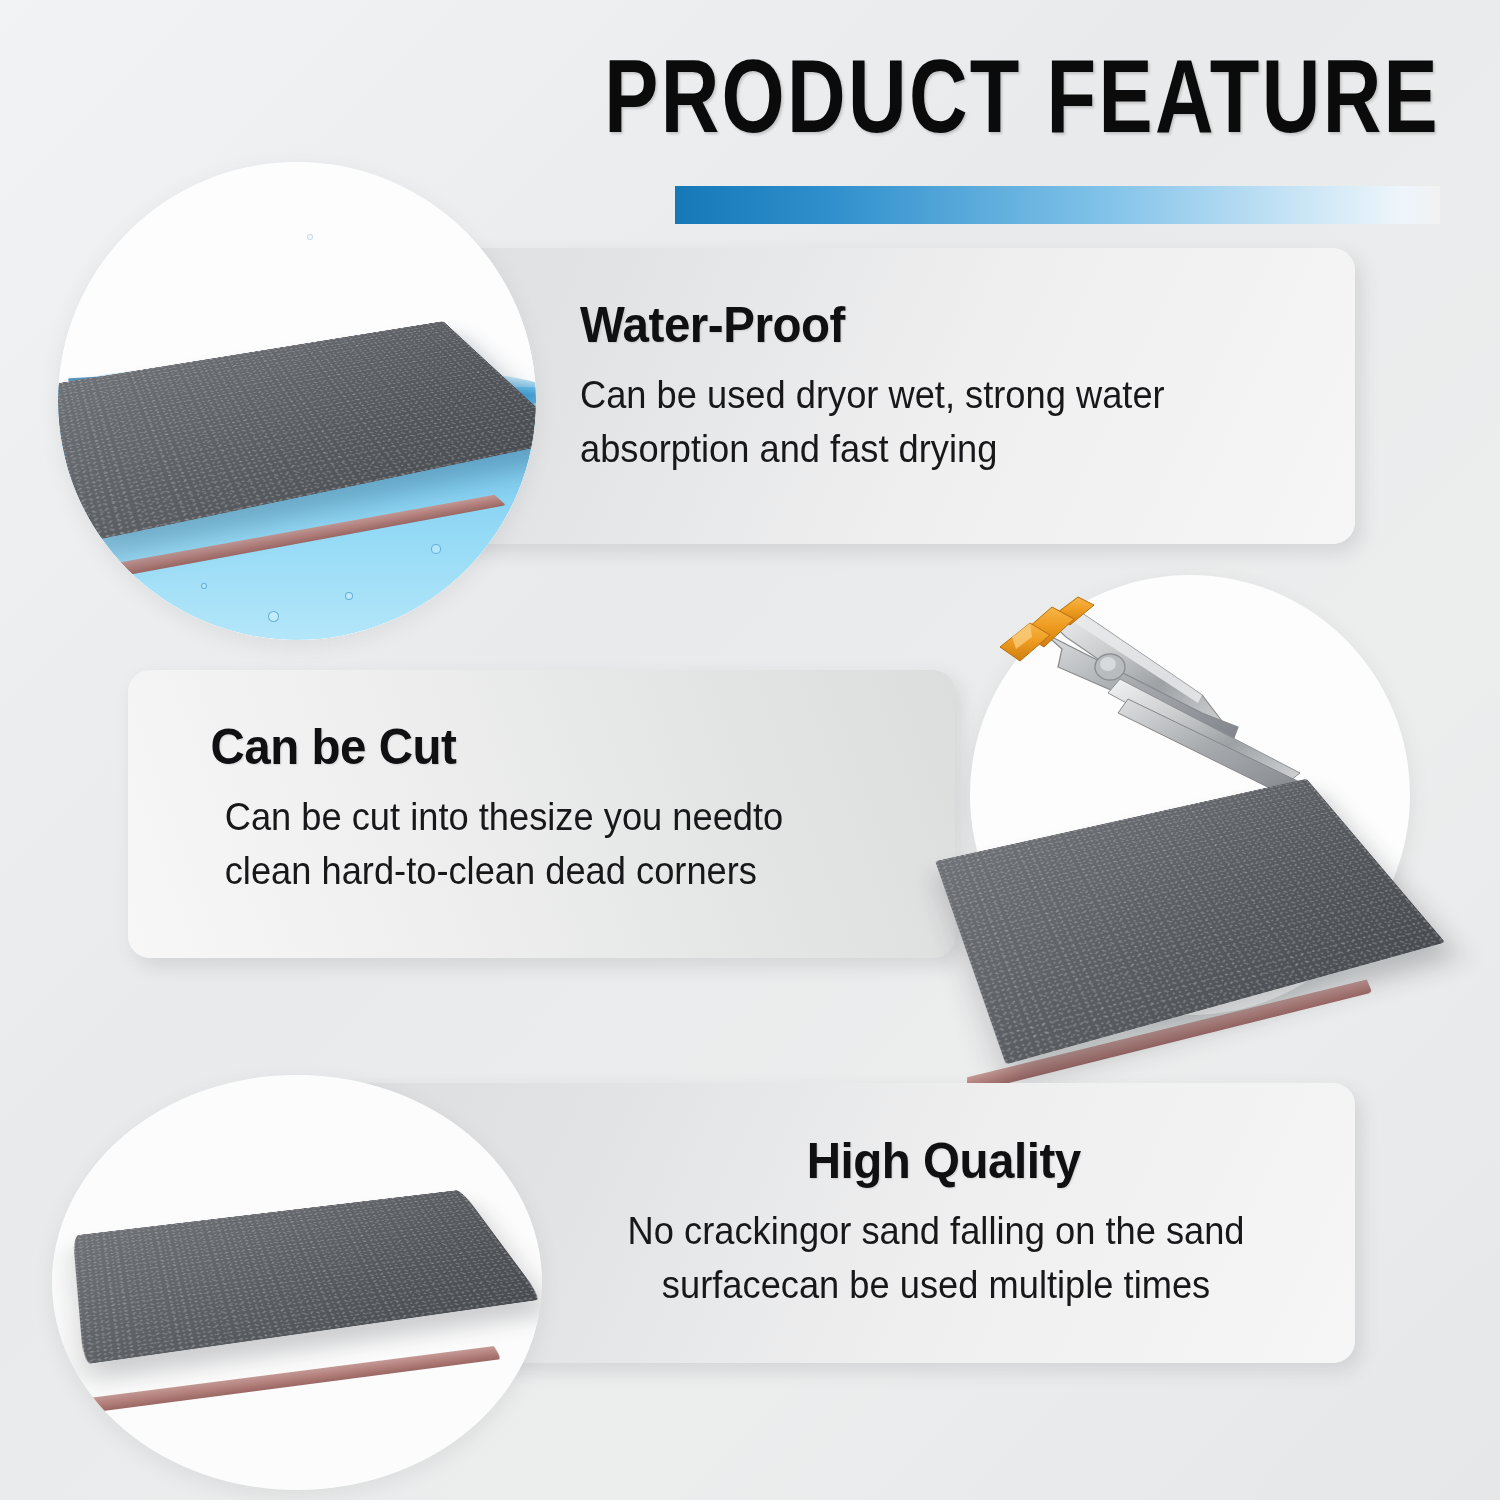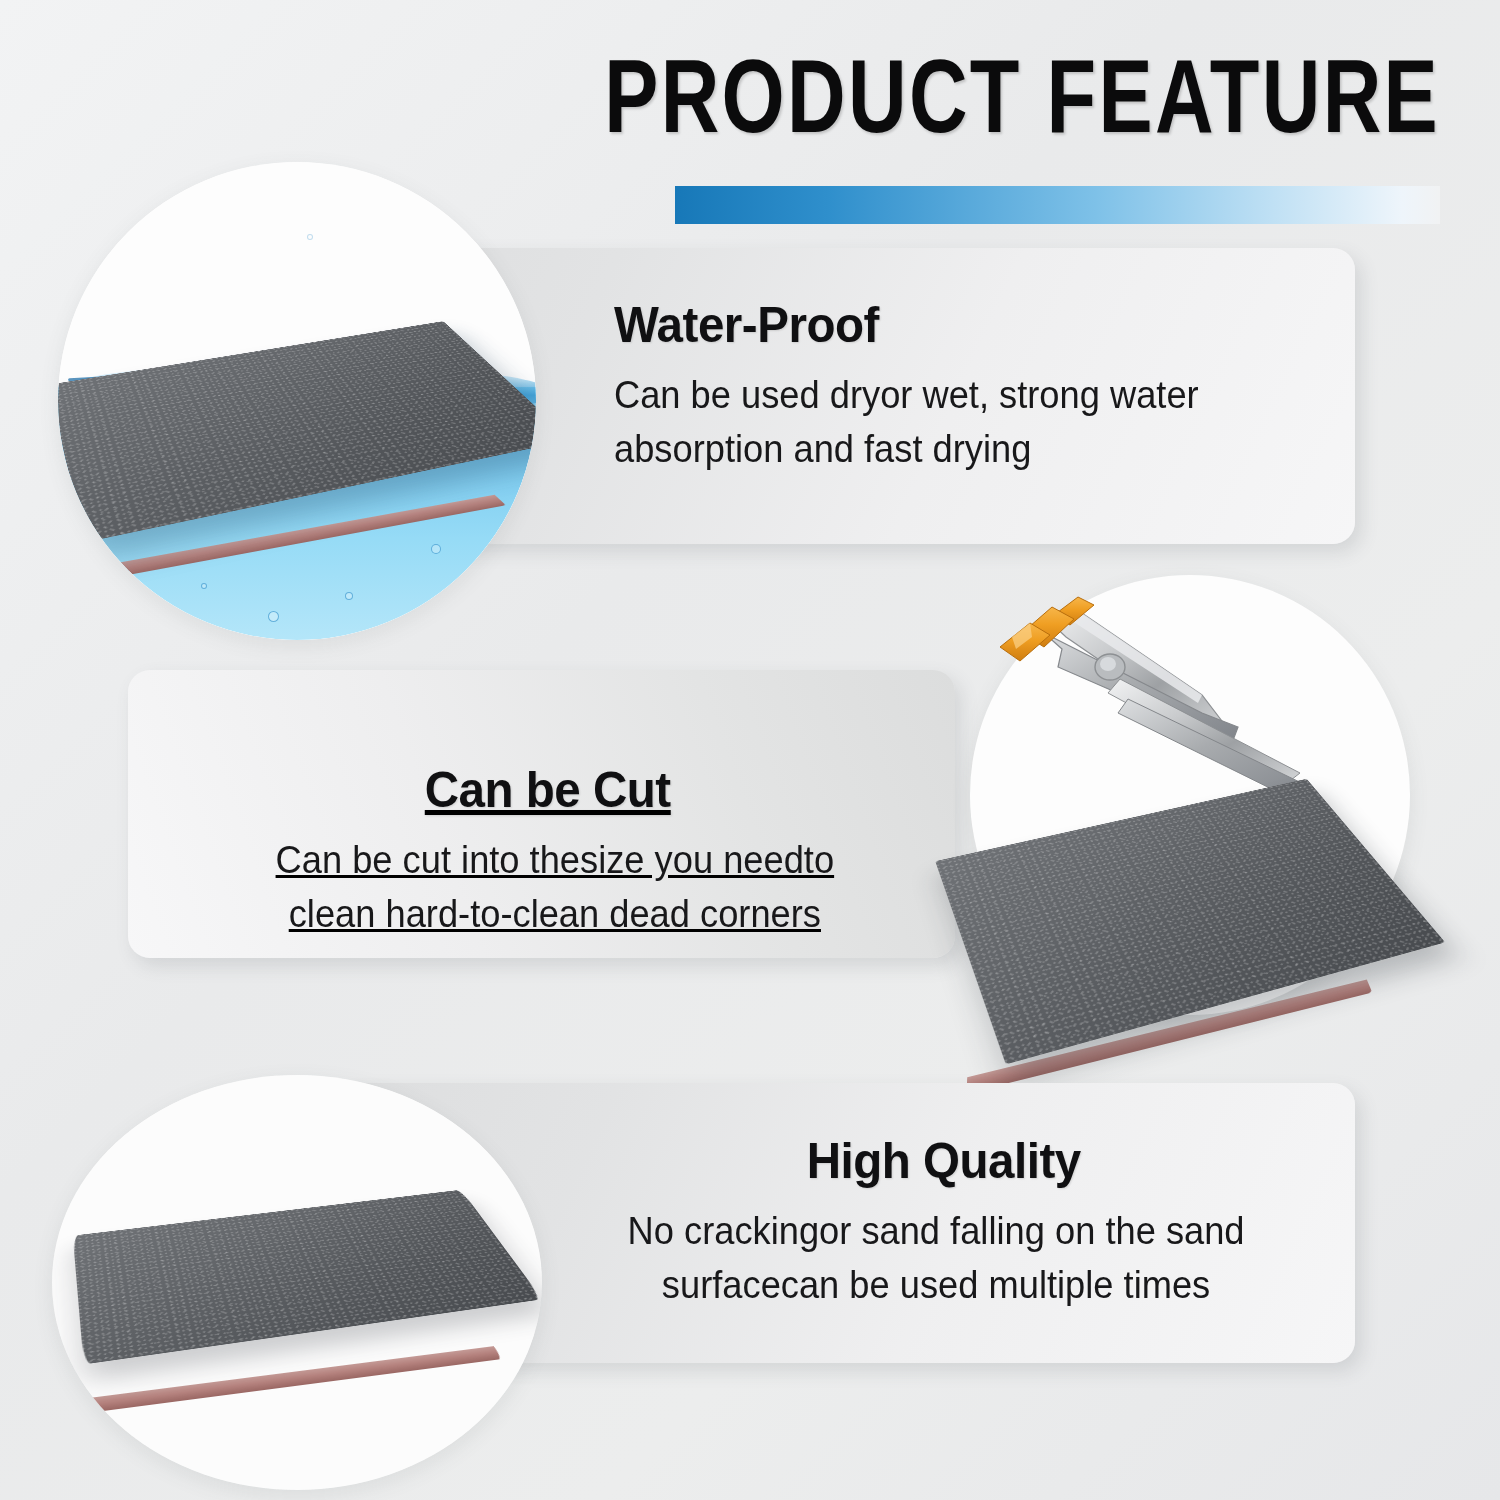--- a/index.html
+++ b/index.html
@@ -52,22 +52,22 @@
   }
   .card.right-img {
     background: linear-gradient(250deg, #dcdddd 0%, #e3e4e4 28%, #eeeeef 62%, #f7f7f8 100%);
   }
 
   #card-water  { left:330px;  top:248px;  width:1025px; height:296px; }
   #card-cut    { left:128px;  top:670px;  width:827px;  height:288px; }
   #card-qual   { left:330px;  top:1083px; width:1025px; height:280px; }
 
   .card-inner { position:absolute; }
-  #water-text { left:580px; top:296px; width:740px; text-align:left;margin-left:34px; }
-  #cut-text   { left:175px; top:761px; width:710px; text-align:center;text-decoration:underline; }
+  #water-text { left:580px; top:296px; width:740px; text-align:left; }
+  #cut-text   { left:175px; top:718px; width:710px; text-align:left; }
   #qual-text  { left:578px; top:1132px; width:770px; text-align:center; }
 
   .feat-title {
     font-family:"Liberation Sans Narrow","Liberation Sans","DejaVu Sans",sans-serif;
     font-weight:900;
     font-size:50px;
     color:#101012;
     letter-spacing:-0.5px;
     transform: scaleX(0.95);
     transform-origin: inherit;

